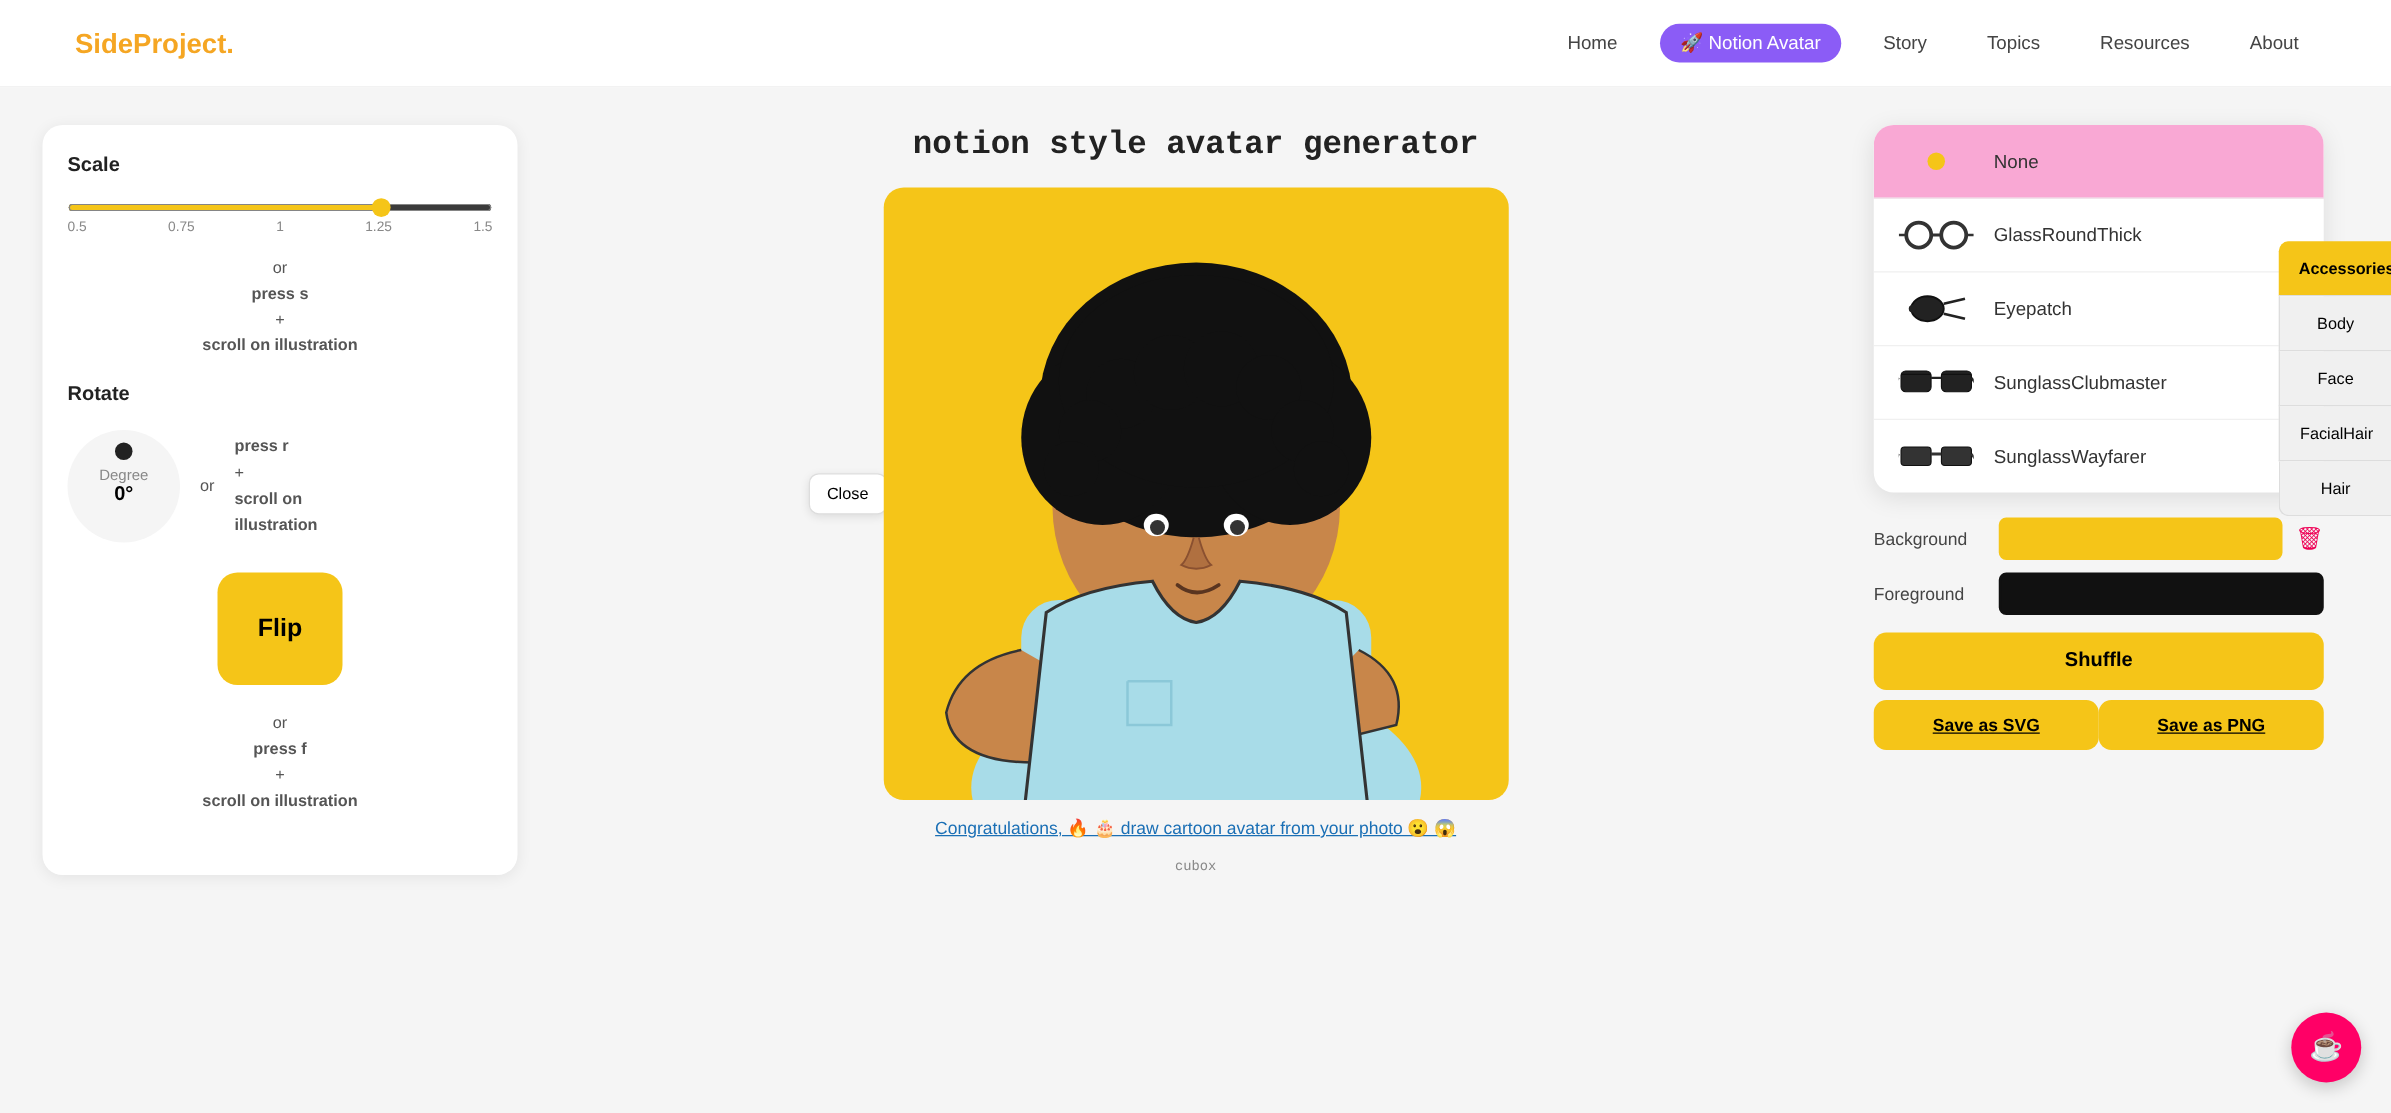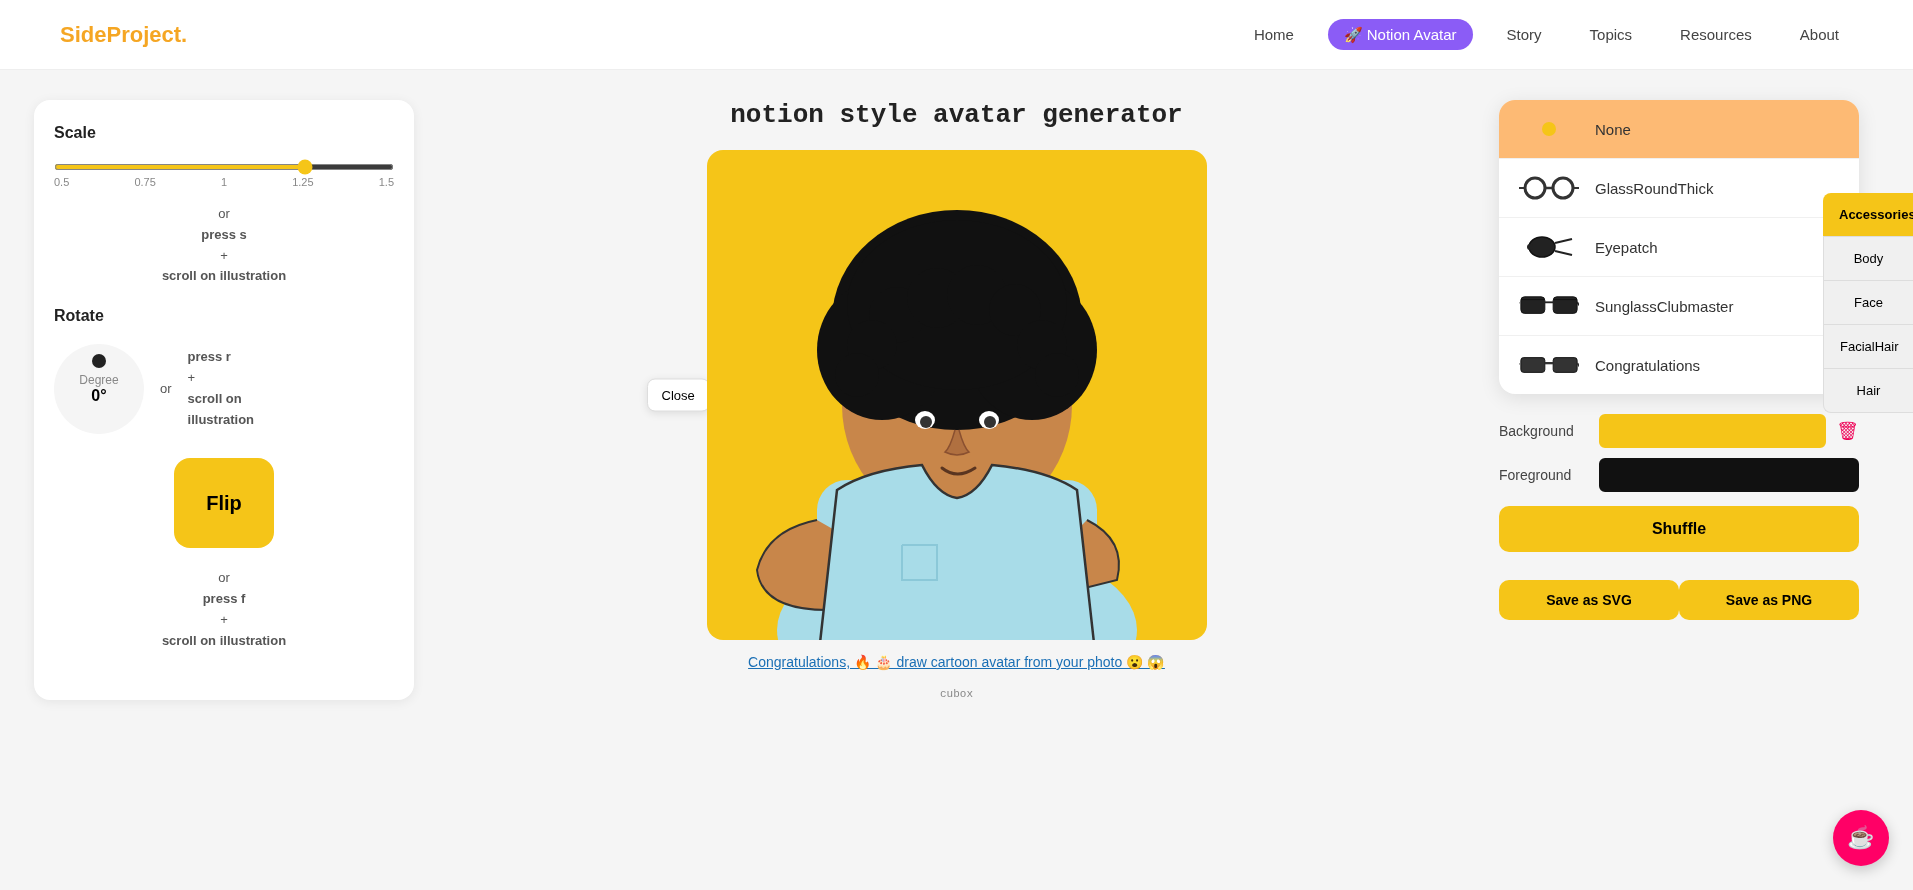--- a/index.html
+++ b/index.html
@@ -245,21 +245,21 @@
     .dropdown-item {
       display: flex;
       align-items: center;
       gap: 16px;
       padding: 14px 20px;
       cursor: pointer;
       border-bottom: 1px solid #f0f0f0;
       transition: background 0.15s;
     }
     .dropdown-item:last-child { border-bottom: none; }
-    .dropdown-item.selected { background: #fdba74; text-align: right; }
+    .dropdown-item.selected { background: #f9a8d4; text-align: right; }
 
     .item-icon {
       width: 60px;
       height: 30px;
       display: flex;
       align-items: center;
       justify-content: center;
     }
     .item-label {
       font-size: 15px;
@@ -334,21 +334,22 @@
       border-radius: 10px;
       padding: 14px;
       font-size: 16px;
       font-weight: 600;
       cursor: pointer;
       margin-top: 4px;
     }
 
     .save-row {
       display: flex;
-      margin-top: 28px;
+      margin-top: 8px;
+      text-decoration: underline;
     }
     .save-btn {
       flex: 1;
       background: #f5c518;
       border: none;
       border-radius: 10px;
       padding: 12px;
       font-size: 14px;
       font-weight: 600;
       cursor: pointer;
@@ -560,21 +561,21 @@
         <div class="dropdown-item">
           <div class="item-icon">
             <svg width="65" height="28" viewBox="0 0 65 28">
               <rect x="2" y="6" width="26" height="16" rx="3" fill="#333" stroke="#111" stroke-width="1"></rect>
               <rect x="37" y="6" width="26" height="16" rx="3" fill="#333" stroke="#111" stroke-width="1"></rect>
               <line x1="28" y1="12" x2="37" y2="12" stroke="#333" stroke-width="2.5"></line>
               <line x1="0" y1="12" x2="-2" y2="16" stroke="#333" stroke-width="2"></line>
               <line x1="63" y1="12" x2="66" y2="16" stroke="#333" stroke-width="2"></line>
             </svg>
           </div>
-          <span class="item-label">Congratulations</span>
+          <span class="item-label">SunglassWayfarer</span>
         </div>
 
       </div>
     </div>
 
     <div class="bottom-controls">
       <div class="color-row">
         <span class="color-label">Background</span>
         <div class="color-swatch yellow"></div>
         <span class="trash-icon">🗑</span>

